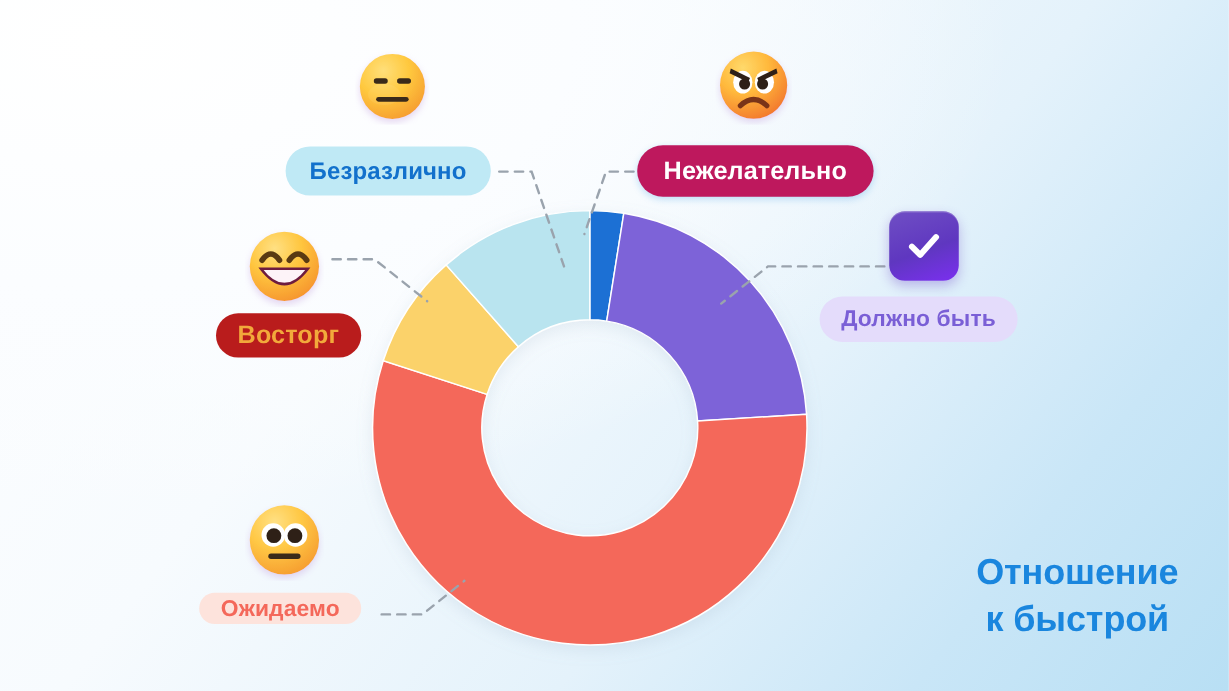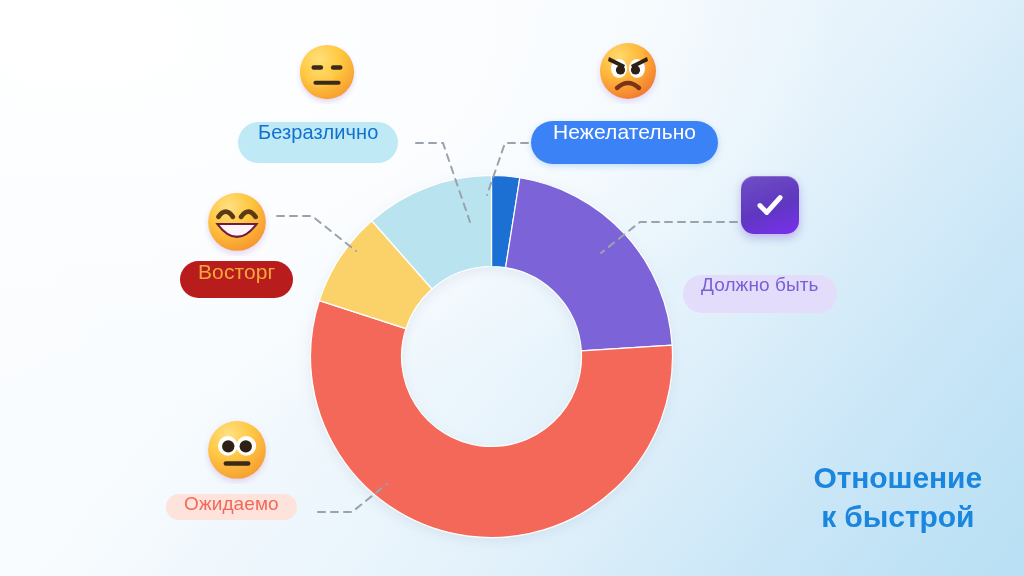--- a/index.html
+++ b/index.html
@@ -22,50 +22,49 @@
     width:362px; height:362px;
   }
   #donut-svg { display:block; width:362px; height:362px; overflow:visible; }
 
   
   #leaders { position:absolute; inset:0; width:1024px; height:576px; pointer-events:none; }
 
   
   .pill {
     position:absolute;
-    display:flex; align-items:flex-start; justify-content:center;
+    display:flex; align-items:center; justify-content:center;
     border-radius:999px;
     white-space:nowrap;
-    font-weight:normal;
+    font-weight:bold;
     letter-spacing:0.1px;
     line-height:1;
   }
 
   .pill-indifferent {
     left:238px; top:122px;
     height:41px; padding:0 20px;
     background:#bfe9f5;
     color:#1271cc;
     font-size:20px;
   }
   .pill-unwanted {
     left:531px; top:121px;
     height:43px; padding:0 22px;
-    background:#3b82f6;
+    background:#be185d;
     color:#ffffff;
     font-size:21px;
     box-shadow:0 2px 6px rgba(26,134,222,.25);
   }
   .pill-must {
     left:683px; top:247px;
     height:38px; padding:0 18px;
     background:#e4dcfb;
     color:#7a5fd6;
     font-size:19px;
-    margin-top:28px;
   }
   .pill-delight {
     left:180px; top:261px;
     height:37px; padding:0 18px;
     background:#b91c1c;
     color:#f2a93b;
     font-size:21px;
   }
   .pill-expected {
     left:166px; top:494px;

